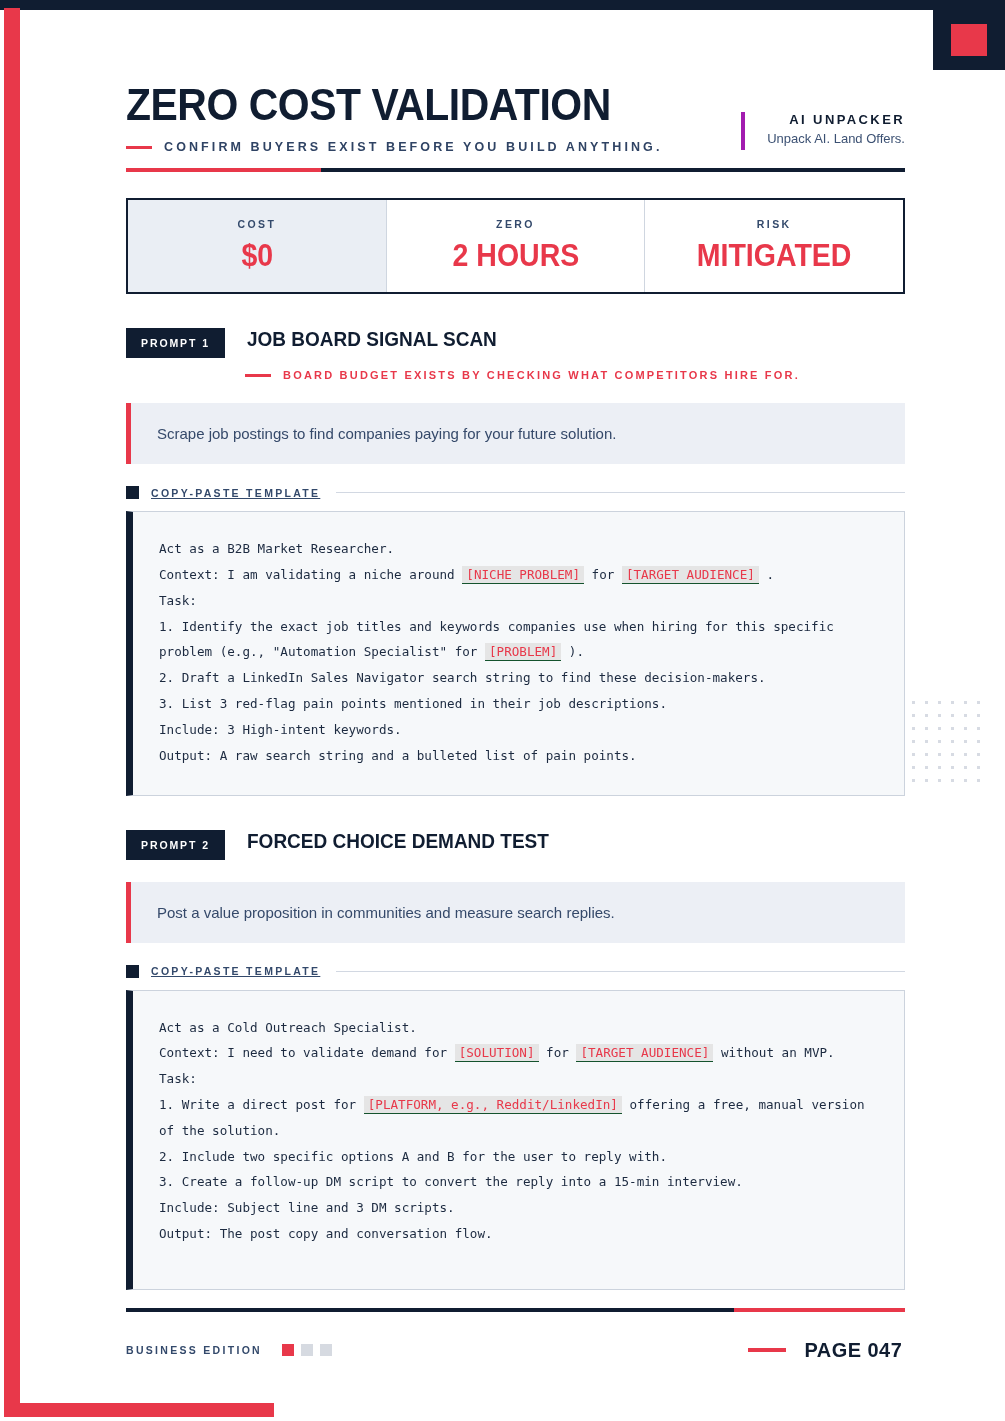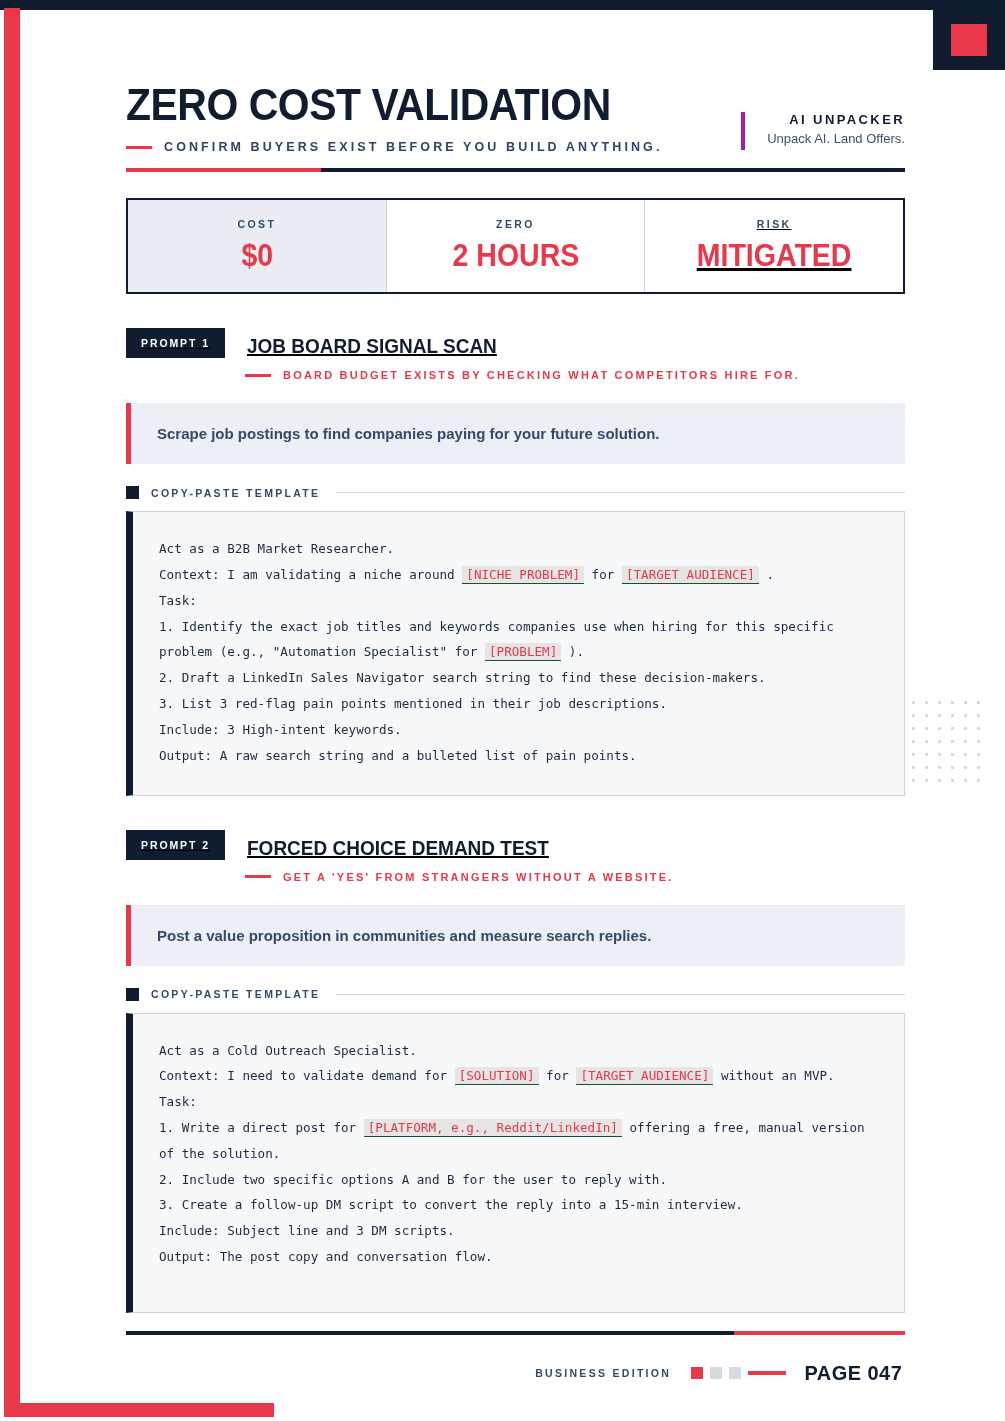--- a/index.html
+++ b/index.html
@@ -130,21 +130,21 @@
   }
   .stat {
     flex: 1;
     display: flex;
     flex-direction: column;
     align-items: center;
     justify-content: center;
     border-right: 1px solid #cfd6e0;
     text-align: right;
   }
-  .stat:last-child { border-right: none; text-decoration: underline; }
+  .stat:last-child { border-right: none; }
   .stat.shaded { background: #eaeef4; }
   .stat-label {
     font-size: 10.5px;
     font-weight: bold;
     letter-spacing: 2.4px;
     color: #33496b;
   }
   .stat-value {
     font-family: "Liberation Sans Narrow", "Liberation Sans", sans-serif;
     font-size: 31px;
@@ -152,22 +152,21 @@
     color: #e8384a;
     margin-top: 8px;
     transform: scaleX(0.92);
   }
 
   
   .section { margin: 34px 100px 0 126px; position: relative; }
 
   .prompt-head {
     display: flex;
-    align-items: flex-end;
-    text-decoration: underline;
+    align-items: flex-start;
   }
   .prompt-badge {
     background: #101d31;
     color: #ffffff;
     font-size: 10.5px;
     font-weight: bold;
     letter-spacing: 1.9px;
     padding: 9px 15px;
     flex: none;
   }
@@ -200,40 +199,40 @@
 
   .desc-box {
     margin-top: 22px;
     background: #eceff5;
     border-left: 5px solid #e8384a;
     padding: 22px 26px;
   }
   .desc-text {
     font-size: 15px;
     color: #35496a;
-    font-weight: bold;
   }
 
   .tmpl-label-row {
     display: flex;
     align-items: center;
     margin-top: 22px;
   }
   .tmpl-square {
     width: 13px; height: 13px;
     background: #101d31;
     flex: none;
   }
   .tmpl-label {
     font-size: 10.5px;
     font-weight: bold;
     letter-spacing: 2.3px;
     color: #33496b;
     margin-left: 12px;
     white-space: nowrap;
+    text-decoration: underline;
   }
   .tmpl-rule {
     flex: 1;
     height: 1px;
     background: #d2d8e2;
     margin-left: 16px;
   }
 
   .dots {
     position: absolute;
@@ -277,21 +276,21 @@
     display: flex;
   }
   .section-rule-navy { flex: 1; background: #101d31; }
   .section-rule-red { width: 22%; background: #e8384a; }
 
   
   .footer {
     margin: 26px 100px 8px 126px;
     display: flex;
     align-items: center;
-    justify-content: flex-end;
+    justify-content: space-between;
   }
   .footer-left {
     display: flex;
     align-items: center;
   }
   .edition {
     font-size: 10.5px;
     font-weight: bold;
     letter-spacing: 2.3px;
     color: #33496b;
@@ -385,24 +384,20 @@
           <div class="dots"></div>
           <div class="tmpl-box">
             <div class="code"><div><span>Act as a B2B Market Researcher.</span></div><div><span>Context: I am validating a niche around </span><span class="ph">[NICHE PROBLEM]</span><span> for </span><span class="ph">[TARGET AUDIENCE]</span><span> .</span></div><div><span>Task:</span></div><div><span>1. Identify the exact job titles and keywords companies use when hiring for this specific problem (e.g., "Automation Specialist" for </span><span class="ph">[PROBLEM]</span><span> ).</span></div><div><span>2. Draft a LinkedIn Sales Navigator search string to find these decision-makers.</span></div><div><span>3. List 3 red-flag pain points mentioned in their job descriptions.</span></div><div><span>Include: 3 High-intent keywords.</span></div><div><span>Output: A raw search string and a bulleted list of pain points.</span></div></div>
           </div>
         </div>
         <div class="section">
           <div class="prompt-head">
             <div class="prompt-badge">PROMPT 2</div>
             <div class="prompt-title">FORCED CHOICE DEMAND TEST</div>
           </div>
-          <div class="prompt-sub-row">
-            <div class="prompt-sub-dash"></div>
-            <div class="prompt-sub">GET A 'YES' FROM STRANGERS WITHOUT A WEBSITE.</div>
-          </div>
           <div class="desc-box">
             <div class="desc-text">Post a value proposition in communities and measure search replies.</div>
           </div>
           <div class="tmpl-label-row">
             <div class="tmpl-square"></div>
             <div class="tmpl-label">COPY-PASTE TEMPLATE</div>
             <div class="tmpl-rule"></div>
           </div>
           <div class="tmpl-box tall">
             <div class="code"><div><span>Act as a Cold Outreach Specialist.</span></div><div><span>Context: I need to validate demand for </span><span class="ph">[SOLUTION]</span><span> for </span><span class="ph">[TARGET AUDIENCE]</span><span> without an MVP.</span></div><div><span>Task:</span></div><div><span>1. Write a direct post for </span><span class="ph">[PLATFORM, e.g., Reddit/LinkedIn]</span><span> offering a free, manual version of the solution.</span></div><div><span>2. Include two specific options A and B for the user to reply with.</span></div><div><span>3. Create a follow-up DM script to convert the reply into a 15-min interview.</span></div><div><span>Include: Subject line and 3 DM scripts.</span></div><div><span>Output: The post copy and conversation flow.</span></div></div>

